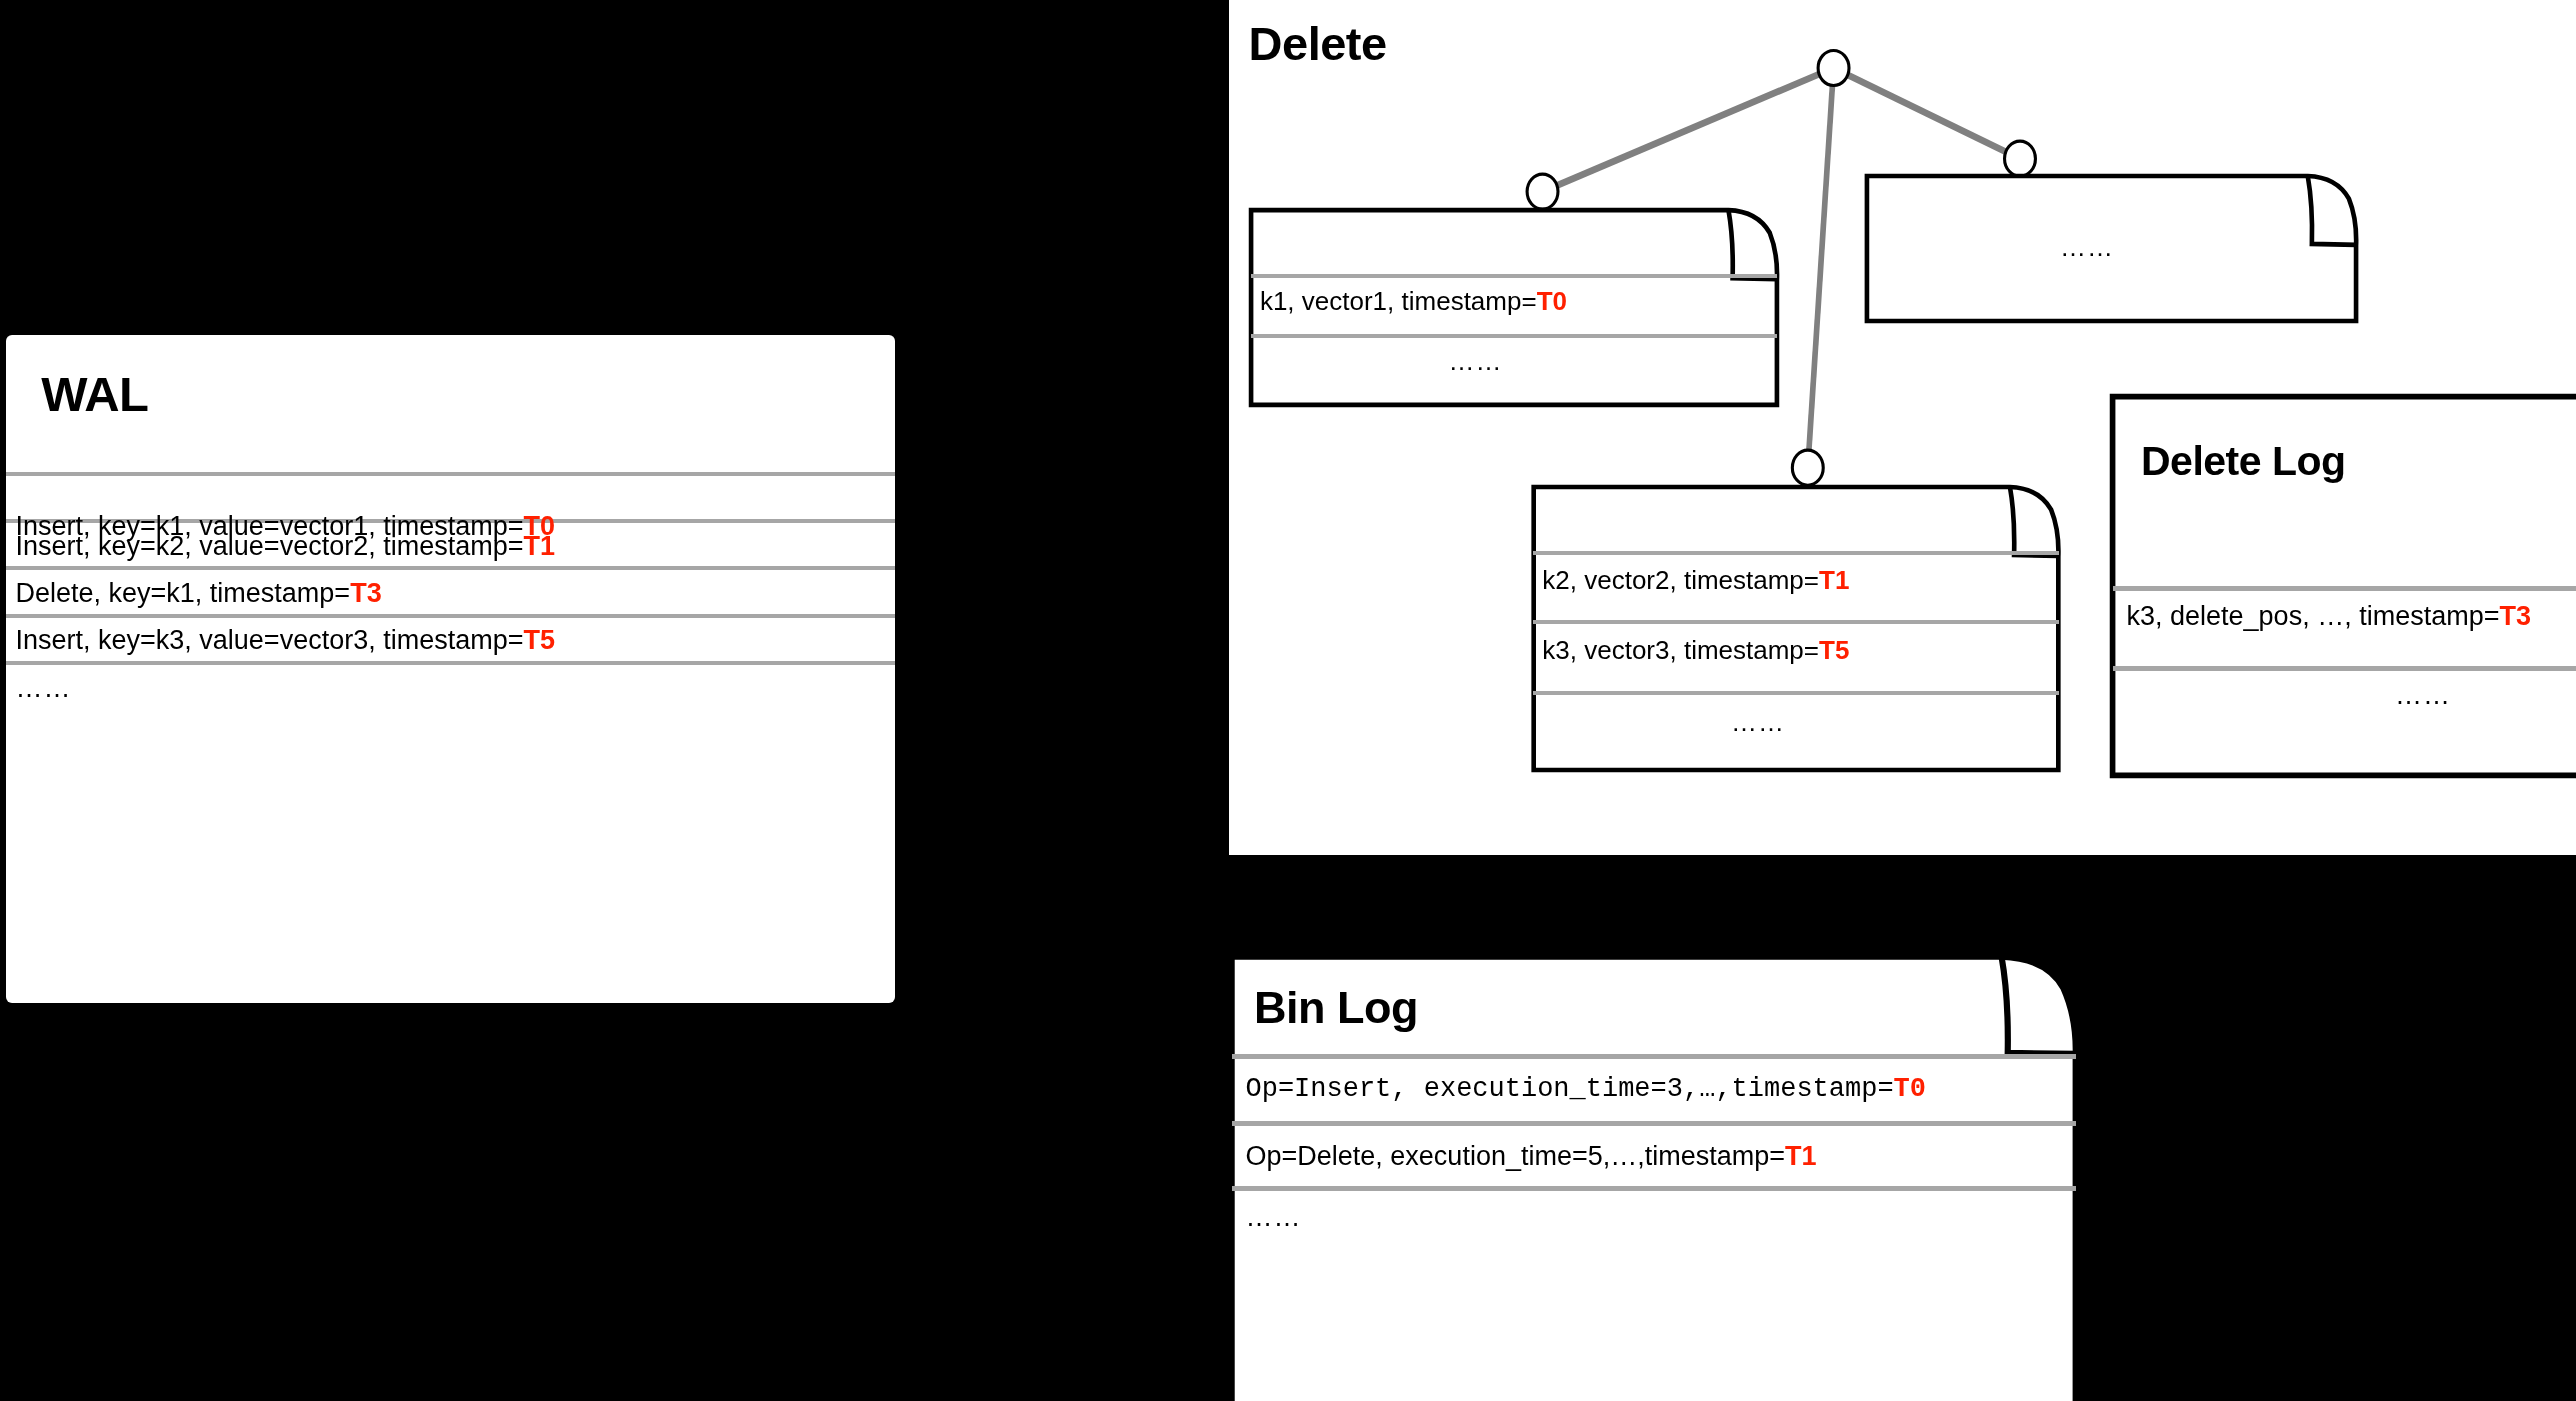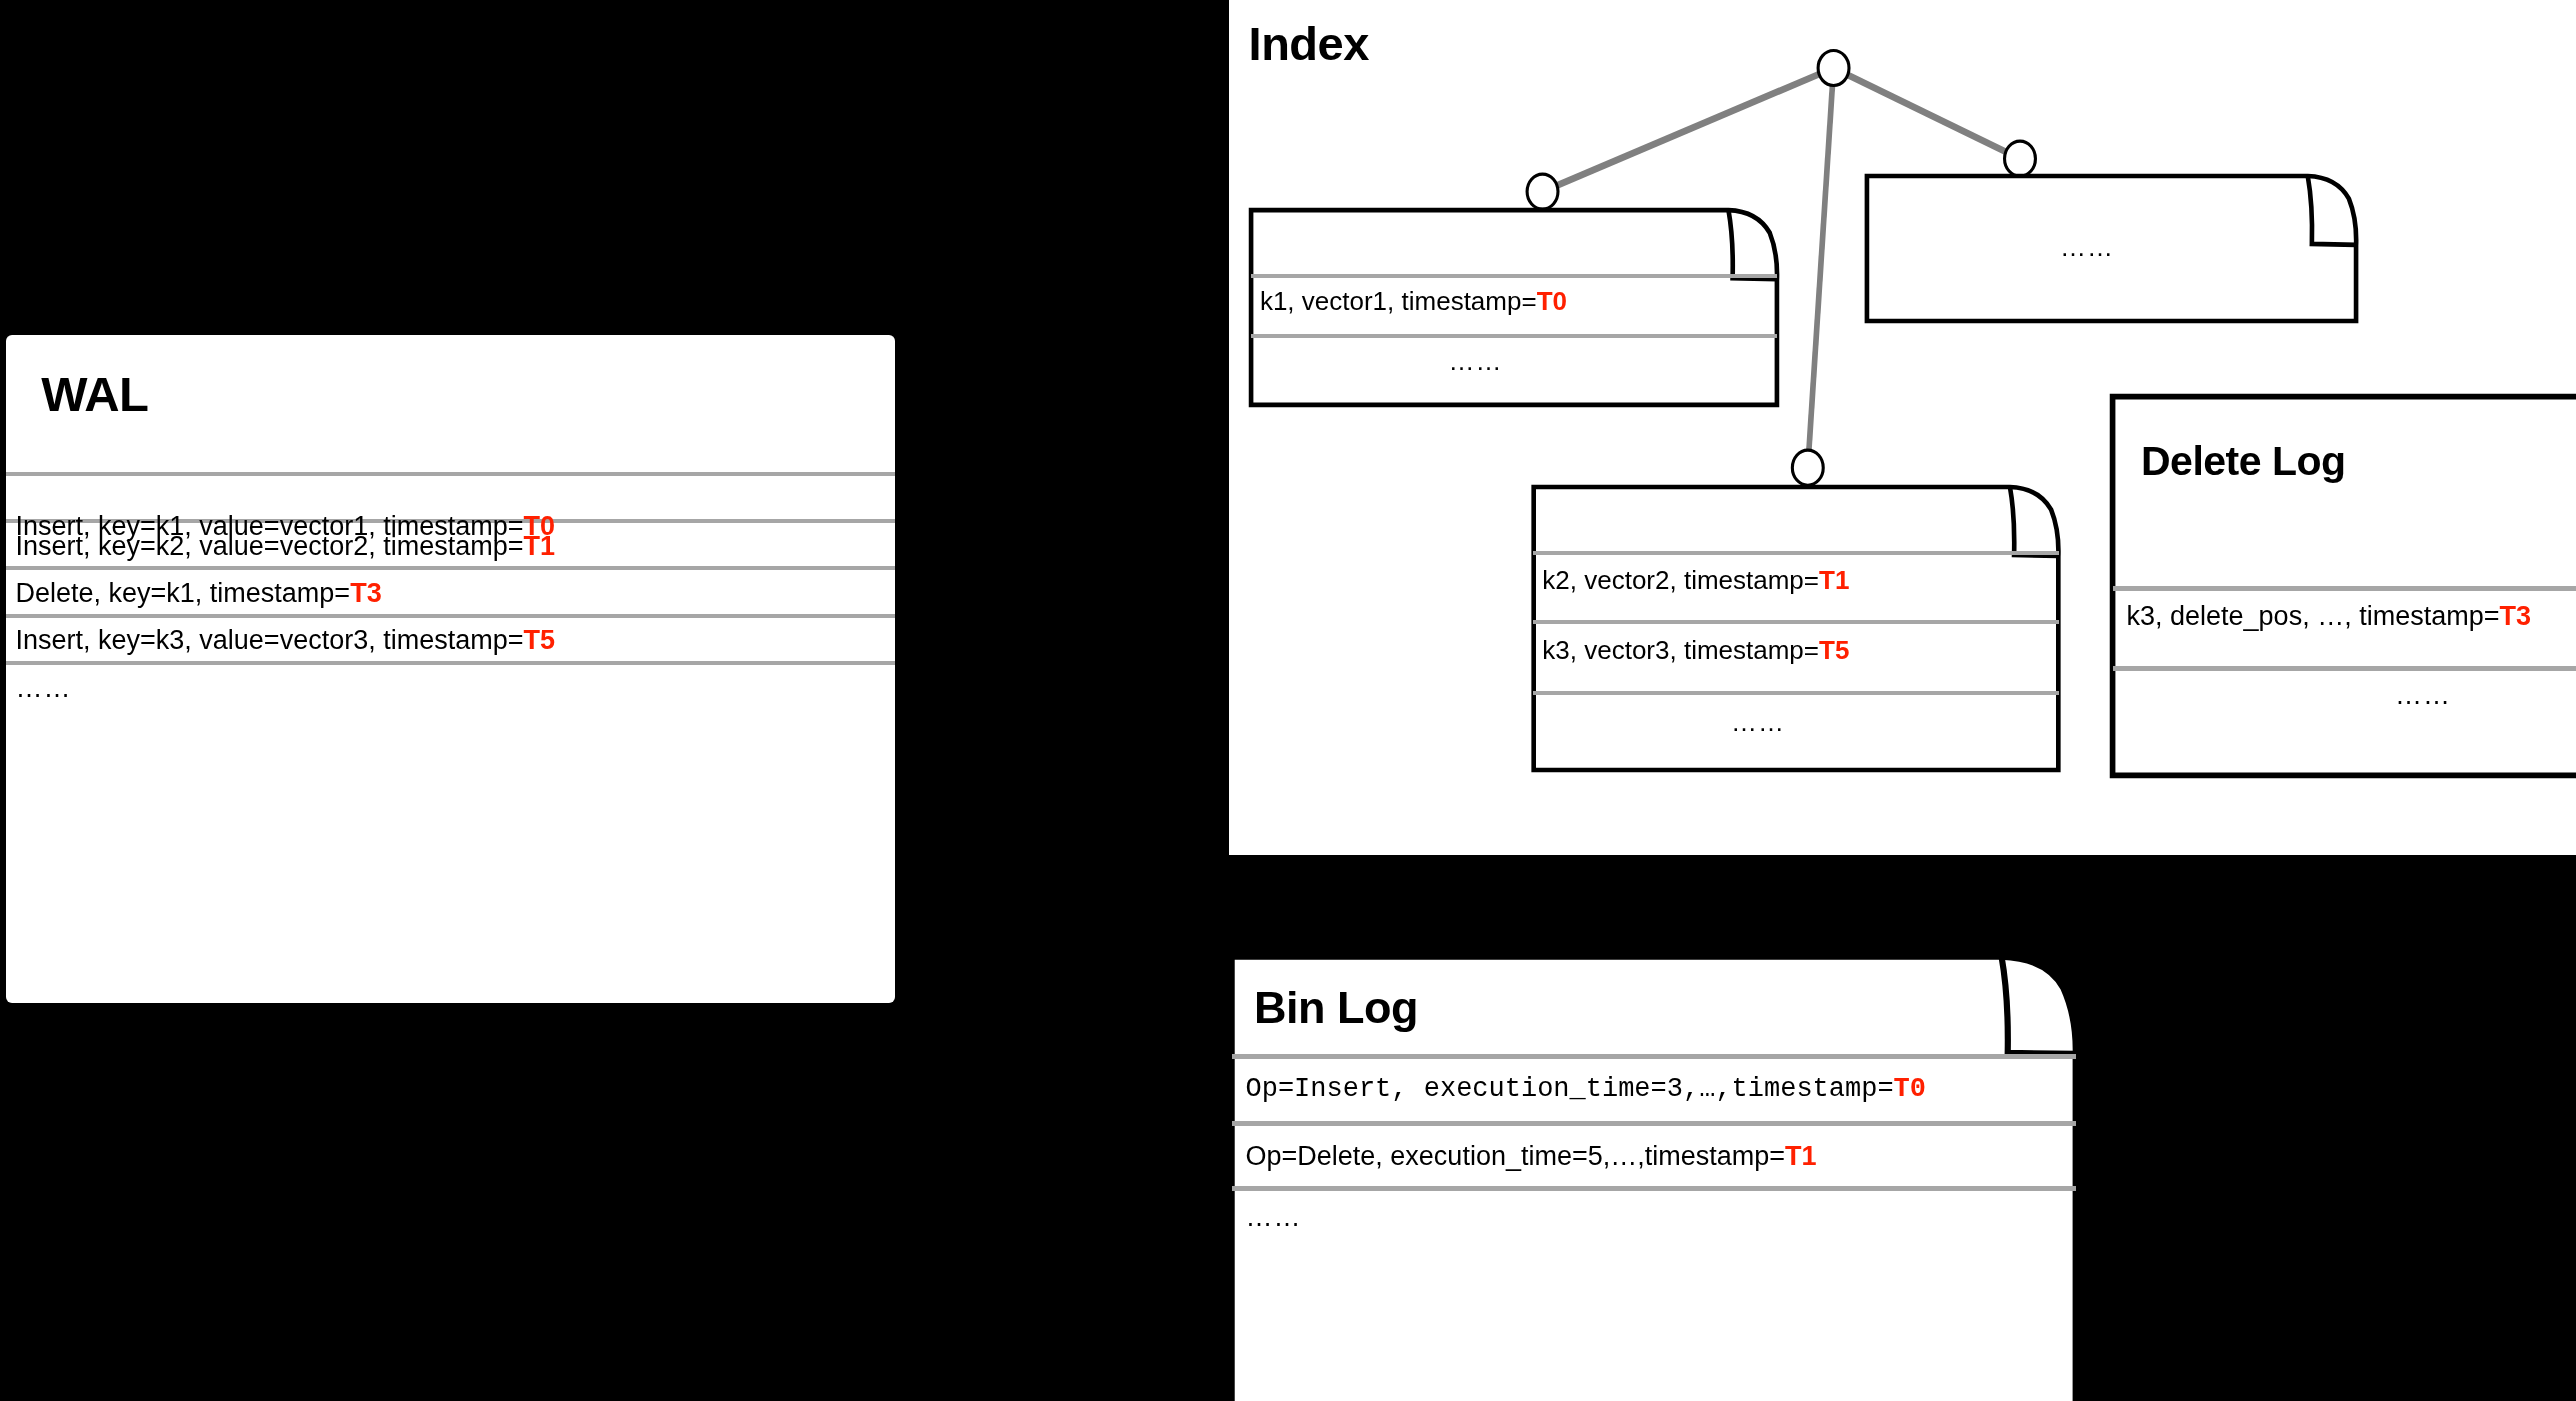--- a/index.html
+++ b/index.html
@@ -55,21 +55,21 @@
     <div class="row-text" style="left:9.3px;top:243px;font-size:27px;">
       <span>Delete, key=k1, timestamp=</span><span class="ts">T3</span>
     </div>
     <div class="row-text" style="left:9.3px;top:290px;font-size:27px;text-align:center;">
       <span>Insert, key=k3, value=vector3, timestamp=</span><span class="ts">T5</span>
     </div>
     <div class="ellipsis" style="left:9.3px;top:338px;font-size:27px;">……</div>
   </div>
 
   <div class="panel" style="left:1229px;top:0px;width:1582px;height:855px;">
-    <div class="panel-title" style="left:19.6px;top:15.5px;font-size:47px;">Index</div>
+    <div class="panel-title" style="left:19.6px;top:15.5px;font-size:47px;">Delete</div>
 
     <svg class="tree" width="1582" height="855" viewBox="0 0 3070 1660">
 
       <line x1="1173" y1="132" x2="608" y2="372" stroke="#808080" stroke-width="13"></line>
       <line x1="1173" y1="132" x2="1123" y2="908" stroke="#808080" stroke-width="11"></line>
       <line x1="1173" y1="132" x2="1535" y2="308" stroke="#808080" stroke-width="13"></line>
 
       <ellipse cx="1173" cy="132" rx="30" ry="34" fill="#ffffff" stroke="#000000" stroke-width="6"></ellipse>
       <ellipse cx="608" cy="372" rx="30" ry="34" fill="#ffffff" stroke="#000000" stroke-width="6"></ellipse>
       <ellipse cx="1535" cy="308" rx="30" ry="34" fill="#ffffff" stroke="#000000" stroke-width="6"></ellipse>

